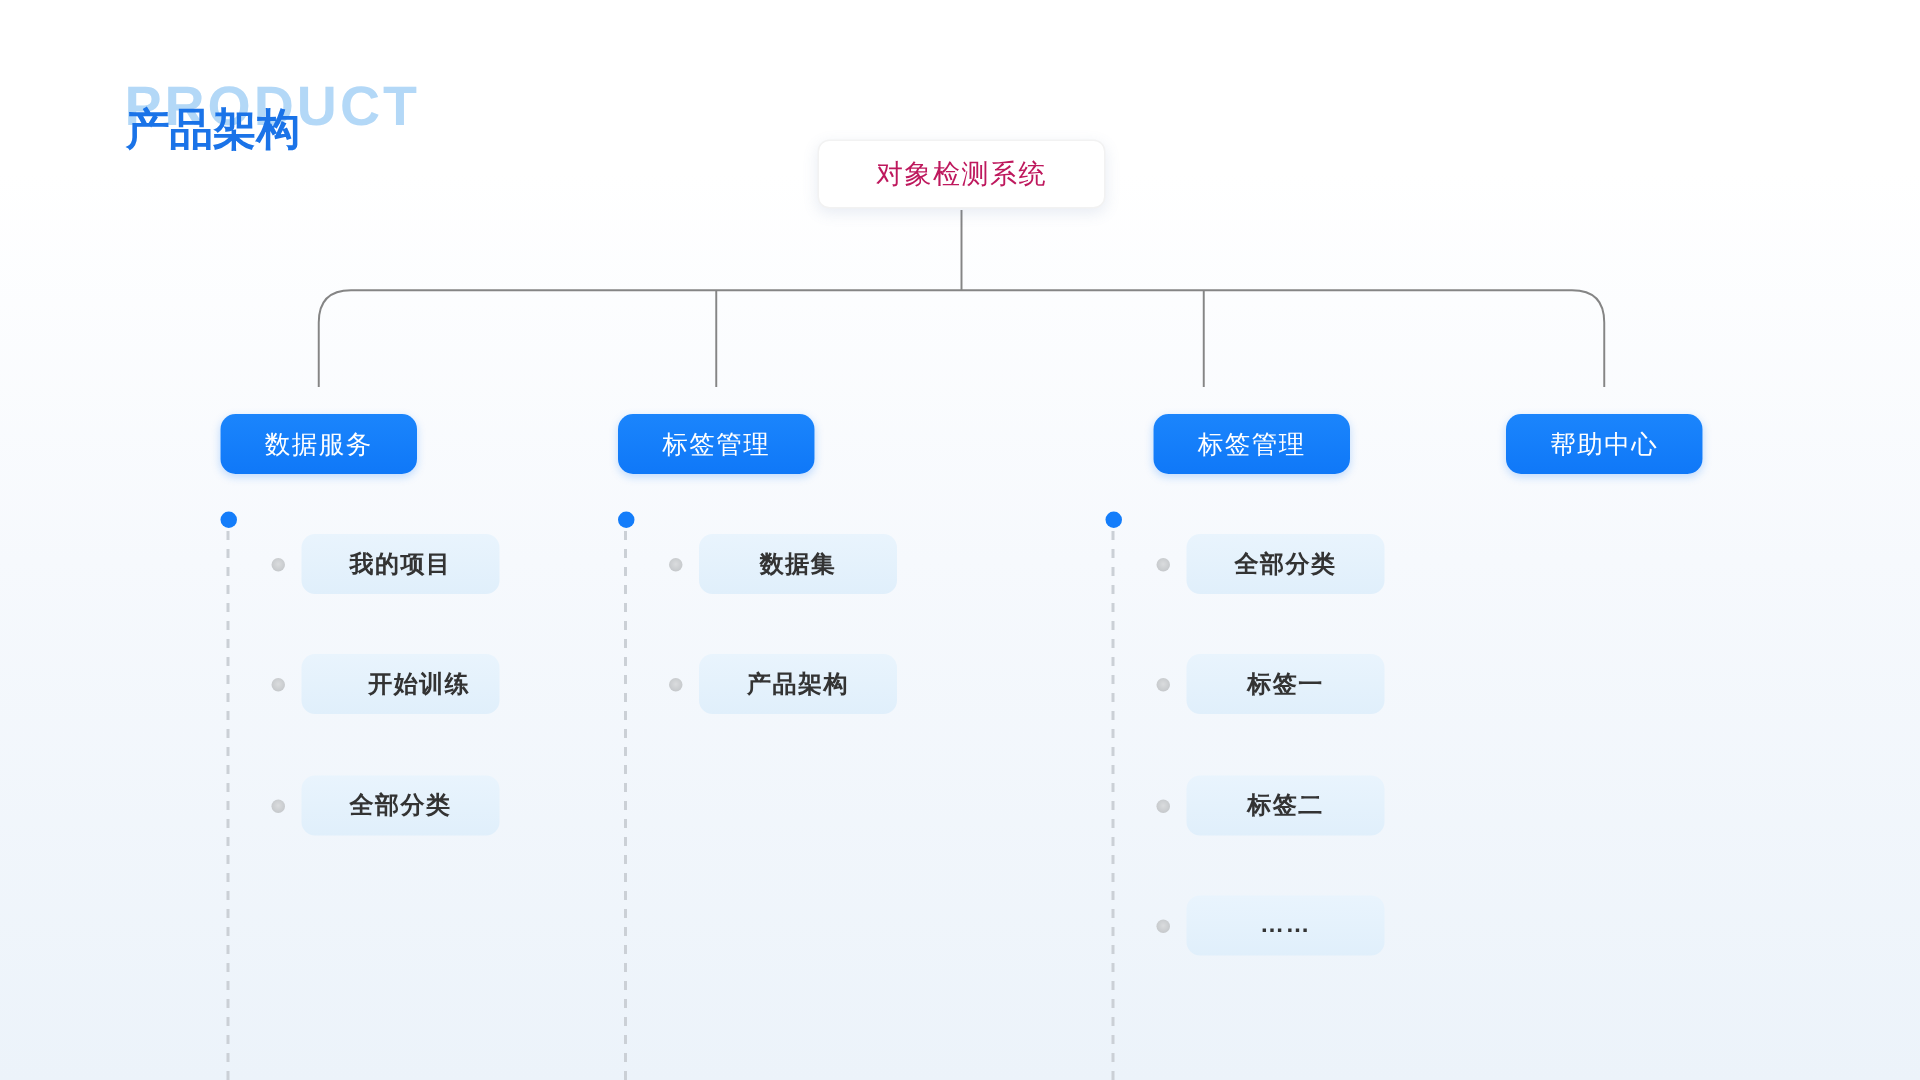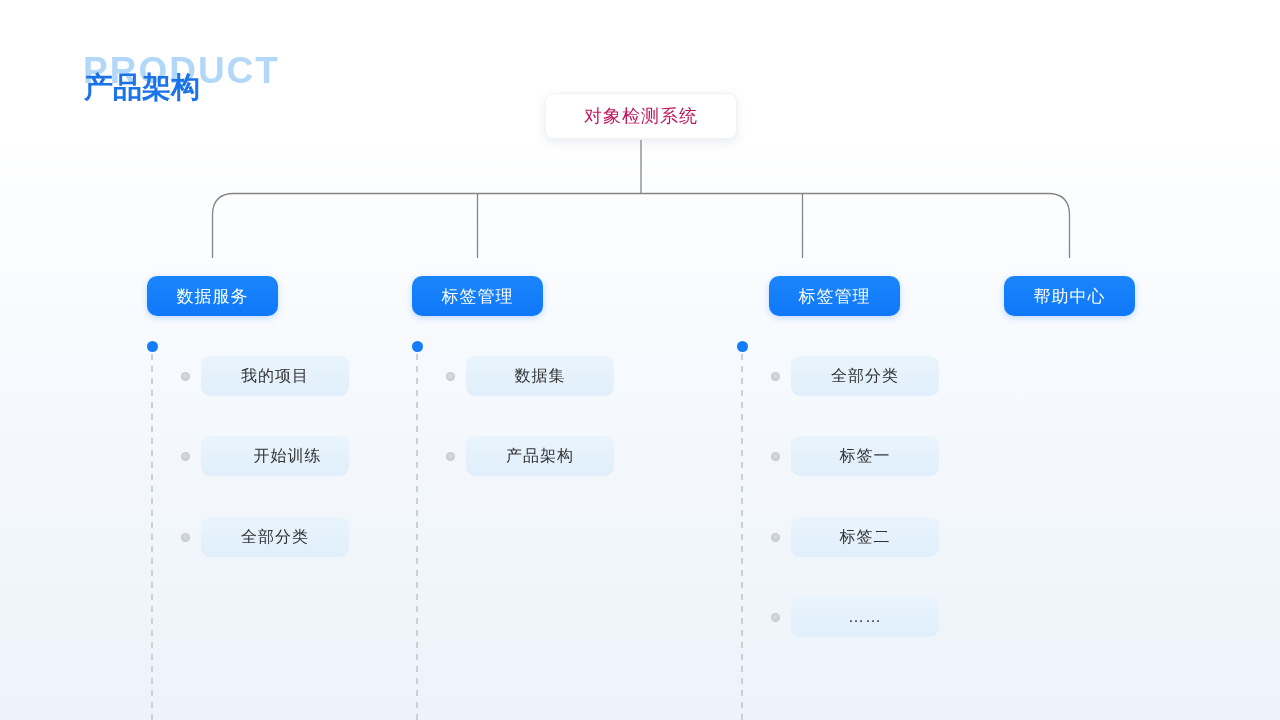--- a/index.html
+++ b/index.html
@@ -97,28 +97,29 @@
   .item-bullet {
     position: absolute;
     width: 9px; height: 9px;
     border-radius: 50%;
     background: radial-gradient(circle at 50% 45%, #dadcde 0%, #c5c8cb 75%);
   }
 
   
   .item-box {
     position: absolute;
-    width: 148px; height: 40px;
+    width: 132px; height: 40px;
     background: linear-gradient(180deg, #e9f4fd, #e0effb);
     border-radius: 9px;
     display: flex; align-items: center; justify-content: center;
     font-size: 16px;
     letter-spacing: 1px;
     color: #333333;
     cursor: pointer;
+    font-weight: bold;
   }
 </style>
 </head>
 <body>
 
 <div class="stage">
 
   <div class="watermark">PRODUCT</div>
   <div class="page-title">产品架构</div>
 

